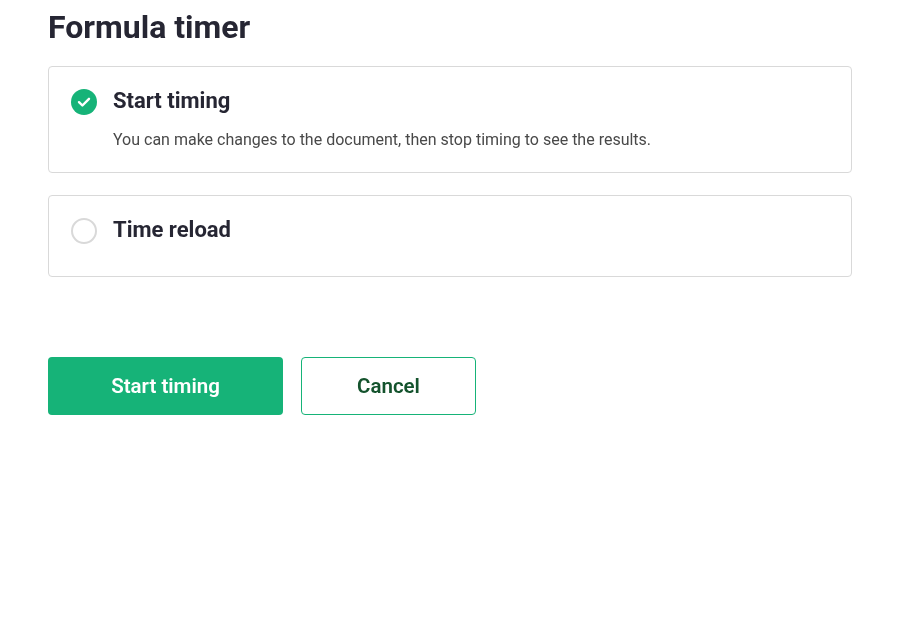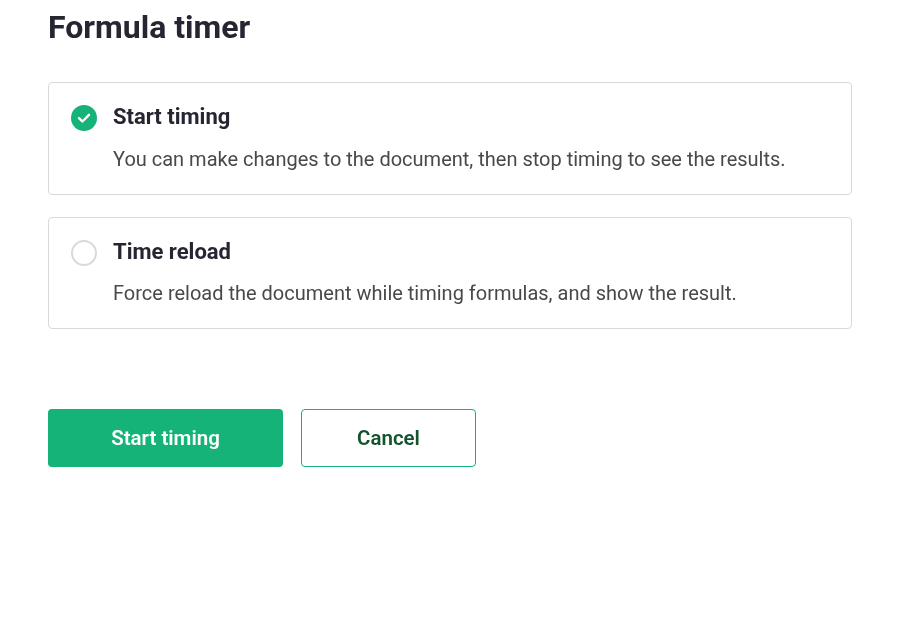--- a/index.html
+++ b/index.html
@@ -12,21 +12,21 @@
       width: 900px;
       height: 622px;
       background: #ffffff;
       color: #262633;
       padding: 8px 48px;
     }
     .title {
       font-size: 32px;
       font-weight: 700;
       color: #262633;
-      margin-bottom: 36px;
+      margin-bottom: 20px;
     }
     .option-card {
       border: 1px solid #d9d9d9;
       border-radius: 4px;
       padding: 20px 22px;
       margin-bottom: 22px;
       display: flex;
       align-items: flex-start;
       gap: 16px;
       cursor: pointer;
@@ -56,21 +56,21 @@
       flex: 1;
     }
     .option-title {
       font-size: 22px;
       font-weight: 700;
       color: #262633;
       line-height: 1.3;
       margin-bottom: 12px;
     }
     .option-desc {
-      font-size: 20px;
+      font-size: 16px;
       font-weight: 400;
       color: #494949;
       line-height: 1.5;
     }
     .button-row {
       display: flex;
       gap: 18px;
       margin-top: 80px;
     }
     .btn {
@@ -109,20 +109,19 @@
   <div class="option-body">
     <div class="option-title">Start timing</div>
     <div class="option-desc">You can make changes to the document, then stop timing to see the results.</div>
   </div>
 </div>
 
 <div class="option-card">
   <div class="radio-indicator unselected"></div>
   <div class="option-body">
     <div class="option-title">Time reload</div>
-    <div class="option-desc">Force reload the document while timing formulas, and show the result.</div>
   </div>
 </div>
 
 <div class="button-row">
   <button class="btn btn-primary">Start timing</button>
   <button class="btn btn-secondary">Cancel</button>
 </div>
 
 </body></html>

